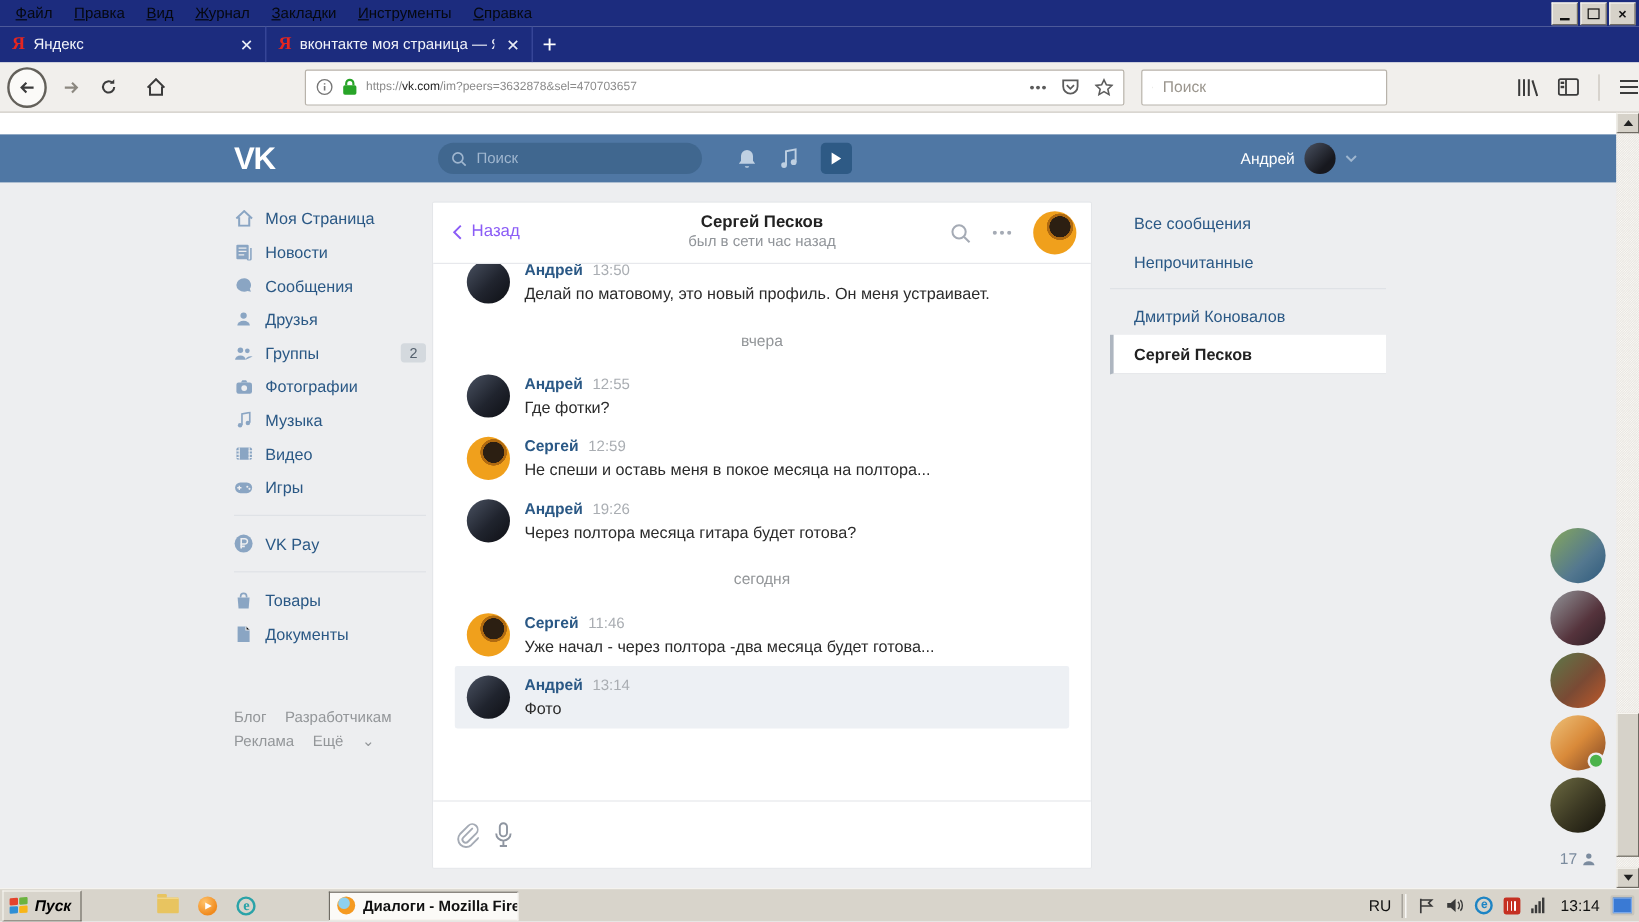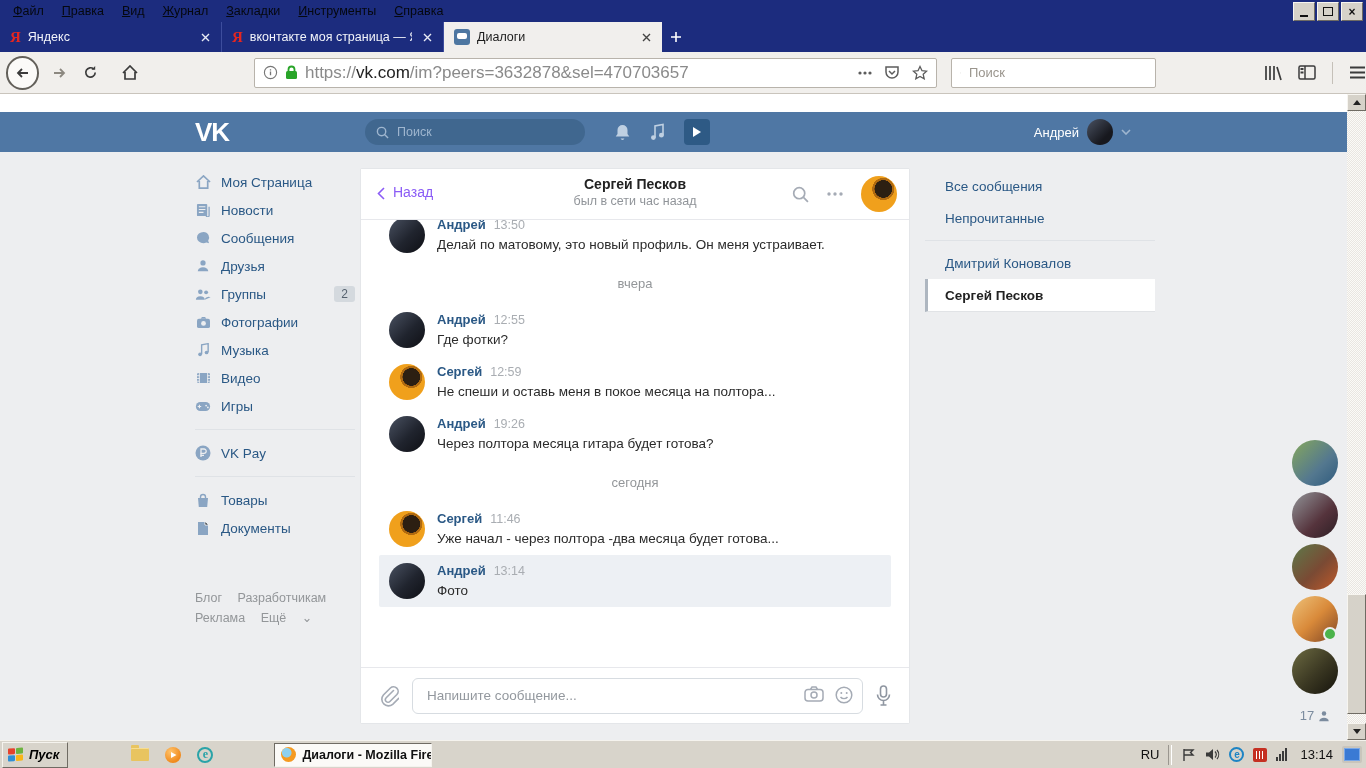--- a/index.html
+++ b/index.html
@@ -33,21 +33,21 @@
   .tab.active .tab-close{color:#444;}
   .newtab-btn{width:28px;height:30px;display:flex;align-items:center;justify-content:center;color:#fff;}
 
   .navbar{left:0;top:52px;width:1366px;height:42px;background:#f1efec;border-bottom:1px solid #c9c4bc;box-sizing:border-box;display:flex;align-items:center;}
   .nav-btn{display:flex;align-items:center;justify-content:center;color:#3b3b3b;}
   .back-circle{width:30px;height:30px;border:2px solid #63605a;border-radius:50%;margin-left:6px;background:#fbfaf8;}
   .fwd{width:28px;height:28px;margin-left:6px;color:#8c8880;}
   .reload{width:28px;height:28px;margin-left:4px;}
   .home{width:28px;height:28px;margin-left:12px;}
   .urlbar{margin-left:110px;width:695px;height:30px;background:#fff;border:1px solid #b8b3ab;border-radius:2px;display:flex;align-items:center;padding:0 8px;box-sizing:border-box;gap:7px;}
-  .url-text{flex:1;font-size:17px;white-space:nowrap;overflow:hidden;}
+  .url-text{flex:1;font-size:10px;white-space:nowrap;overflow:hidden;}
   .url-dim{color:#8a8a8a;}
   .url-host{color:#222;}
   .page-actions{display:flex;align-items:center;gap:12px;color:#5c5c5c;}
   .searchbox{margin-left:14px;width:205px;height:30px;background:#fff;border:1px solid #b8b3ab;border-radius:2px;display:flex;align-items:center;padding:0 8px;box-sizing:border-box;gap:6px;}
   .searchbox input{border:none;outline:none;flex:1;font-size:13px;font-family:inherit;color:#333;background:transparent;}
   .searchbox input::placeholder{color:#9a958d;}
   .nav-right{display:flex;align-items:center;gap:16px;margin-left:108px;color:#3b3b3b;}
   .nav-sep{width:1px;height:22px;background:#c5c0b8;}
 
   
@@ -187,29 +187,20 @@
   </div>
   <div class="tab inactive">
     <span class="fav-ya">Я</span>
     <span class="tab-title">вконтакте моя страница — Янд</span>
     <span class="tab-close">
       <svg width="9" height="9" viewBox="0 0 9 9">
           <path d="M1 1l7 7M8 1L1 8" stroke="currentColor" stroke-width="1.4"></path>
         </svg>
     </span>
   </div>
-  <div class="tab active">
-    <span class="fav-dialog"></span>
-    <span class="tab-title">Диалоги</span>
-    <span class="tab-close">
-      <svg width="9" height="9" viewBox="0 0 9 9">
-          <path d="M1 1l7 7M8 1L1 8" stroke="currentColor" stroke-width="1.4"></path>
-        </svg>
-    </span>
-  </div>
   <div class="newtab-btn">
     <svg width="12" height="12" viewBox="0 0 12 12">
         <path d="M6 1v10M1 6h10" stroke="currentColor" stroke-width="1.6"></path>
       </svg>
   </div>
 </div>
 
 <div class="abs navbar">
   <div class="nav-btn back-circle">
     <svg width="14" height="14" viewBox="0 0 14 14">
@@ -546,36 +537,20 @@
       </div>
     </div>
   </div>
 
   <div class="chat-input">
     <span class="clip">
       <svg width="20" height="22" viewBox="0 0 20 22">
           <path d="M14.5 5.5l-7.3 7.3a2.6 2.6 0 0 0 3.7 3.7l7-7a4.6 4.6 0 0 0-6.5-6.5l-7 7a6.6 6.6 0 0 0 9.3 9.3l6-6" stroke="currentColor" stroke-width="1.6" fill="none" stroke-linecap="round"></path>
         </svg>
     </span>
-    <div class="msg-input-wrap">
-      <input type="text" placeholder="Напишите сообщение..." style="">
-      <span class="in-icons">
-        <svg width="20" height="16" viewBox="0 0 20 16">
-            <rect x="1" y="3.5" width="18" height="11.5" rx="3" stroke="currentColor" fill="none" stroke-width="1.5"></rect>
-            <path d="M6.5 3.5L8 1h4l1.5 2.5" stroke="currentColor" fill="none" stroke-width="1.5"></path>
-            <circle cx="10" cy="9" r="3" stroke="currentColor" fill="none" stroke-width="1.5"></circle>
-          </svg>
-        <svg width="18" height="18" viewBox="0 0 18 18">
-            <circle cx="9" cy="9" r="7.8" stroke="currentColor" fill="none" stroke-width="1.5"></circle>
-            <circle cx="6.3" cy="7" r="1" fill="currentColor"></circle>
-            <circle cx="11.7" cy="7" r="1" fill="currentColor"></circle>
-            <path d="M5.5 11a4.5 4.5 0 0 0 7 0" stroke="currentColor" fill="none" stroke-width="1.4"></path>
-          </svg>
-      </span>
-    </div>
     <span class="mic">
       <svg width="15" height="22" viewBox="0 0 15 22">
           <rect x="4.5" y="1" width="6" height="11" rx="3" stroke="currentColor" fill="none" stroke-width="1.6"></rect>
           <path d="M1.5 9.5a6 6 0 0 0 12 0M7.5 15.5V20M4.5 20h6" stroke="currentColor" fill="none" stroke-width="1.6"></path>
         </svg>
     </span>
   </div>
 </div>
 
 <div class="abs right-panel">

